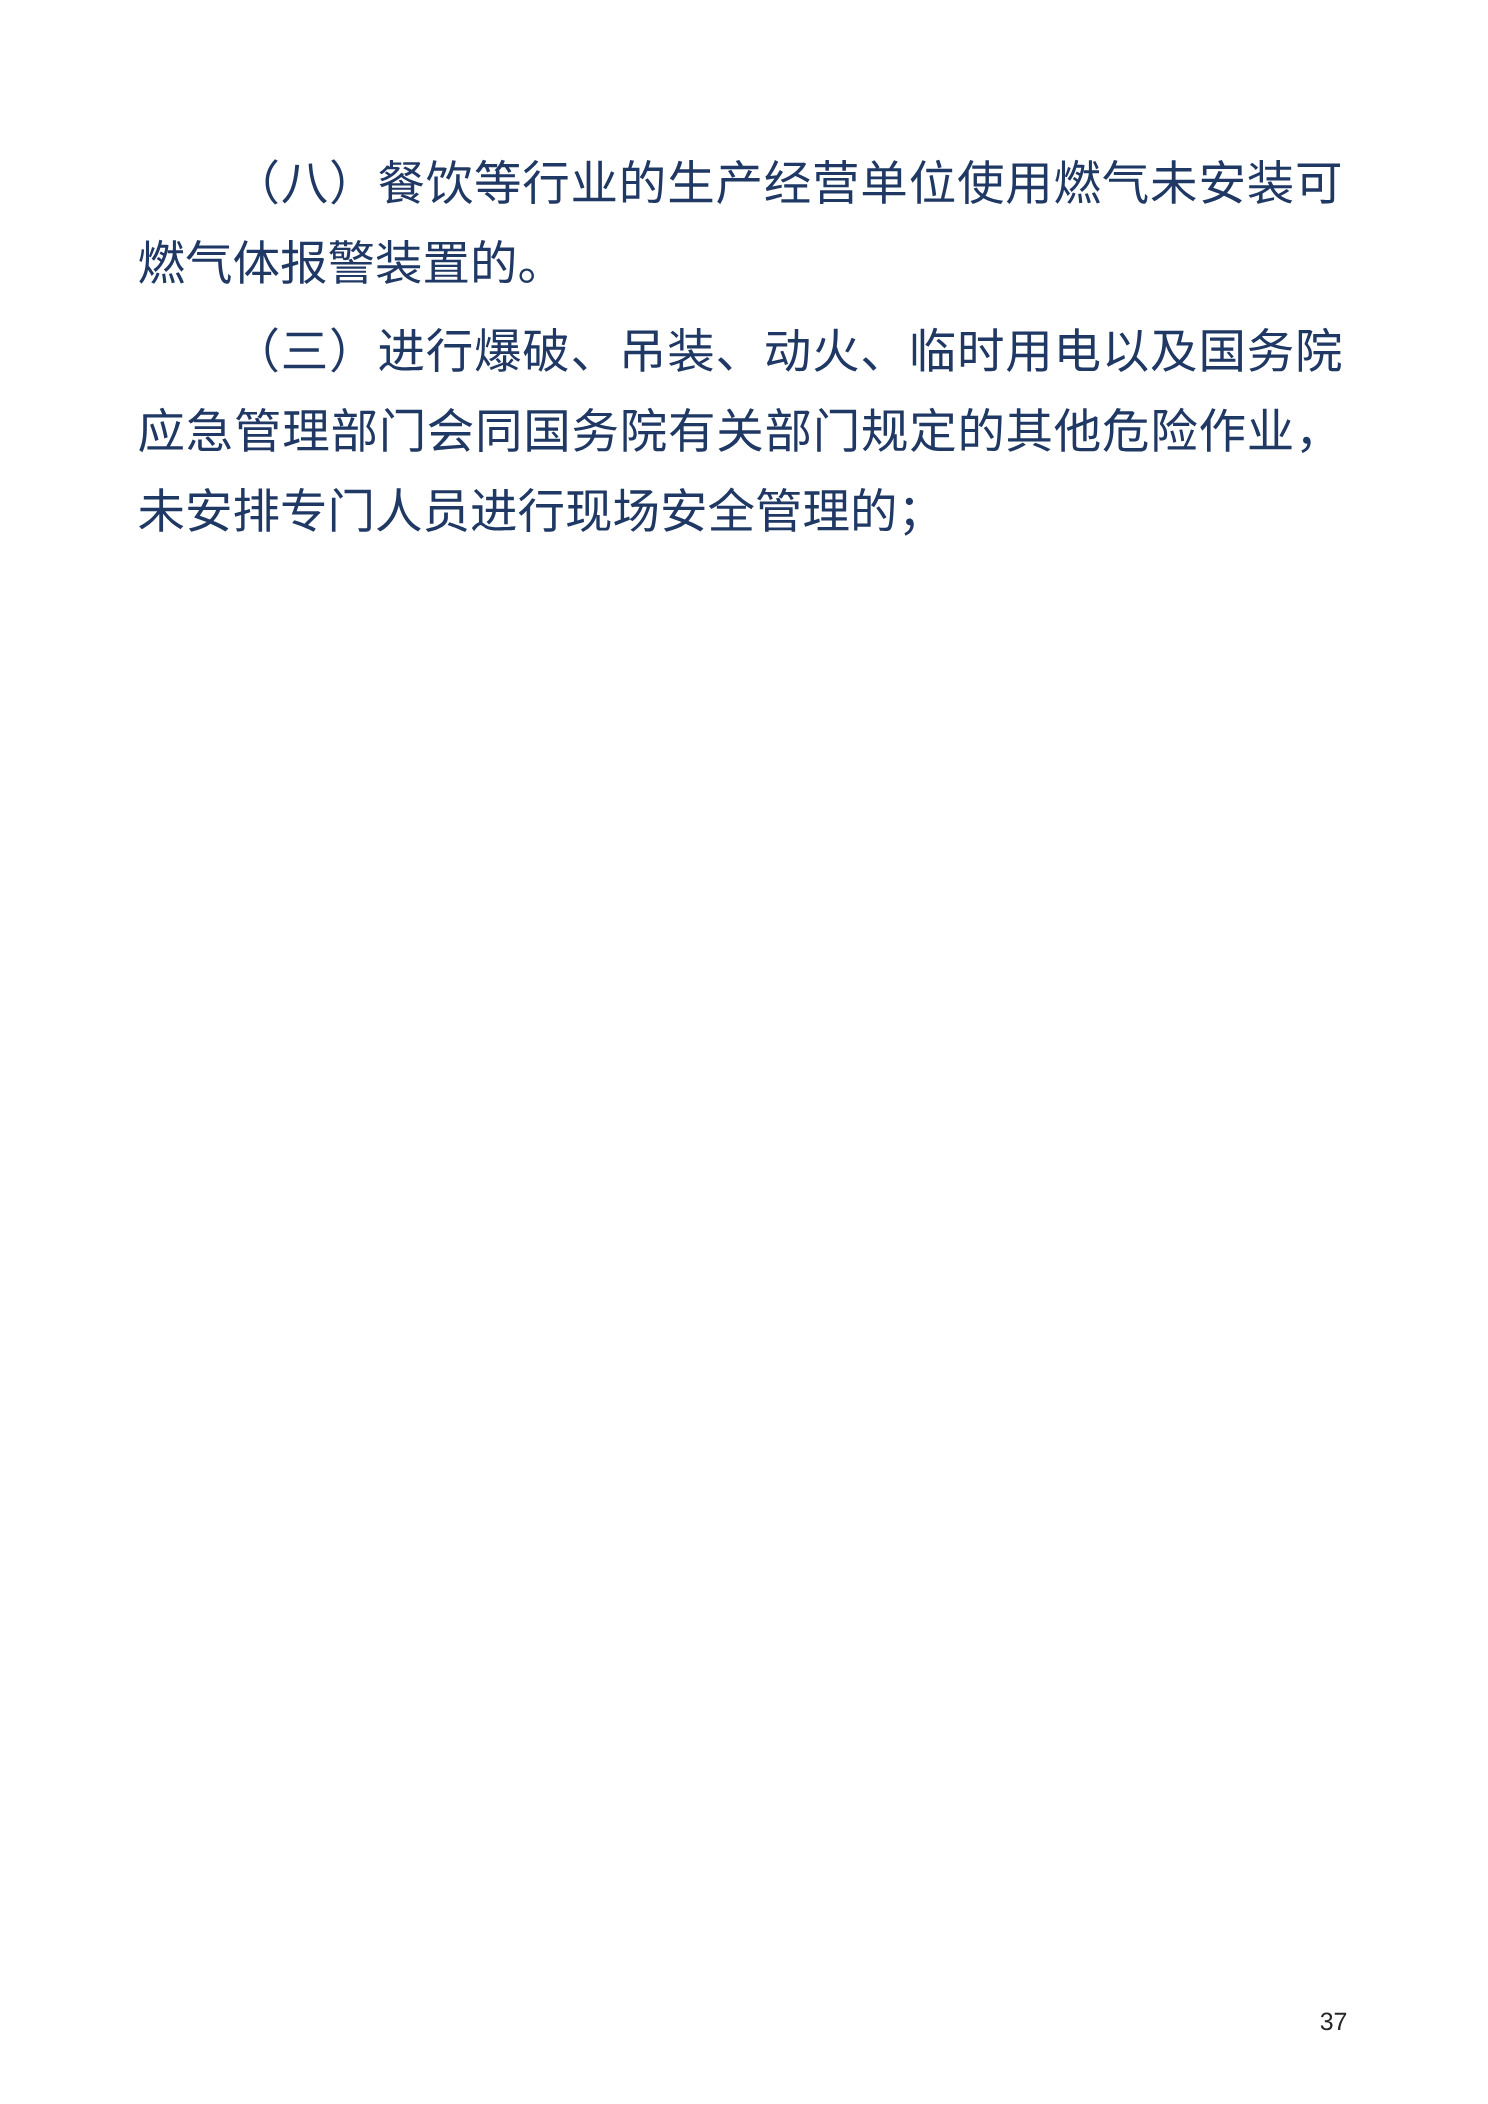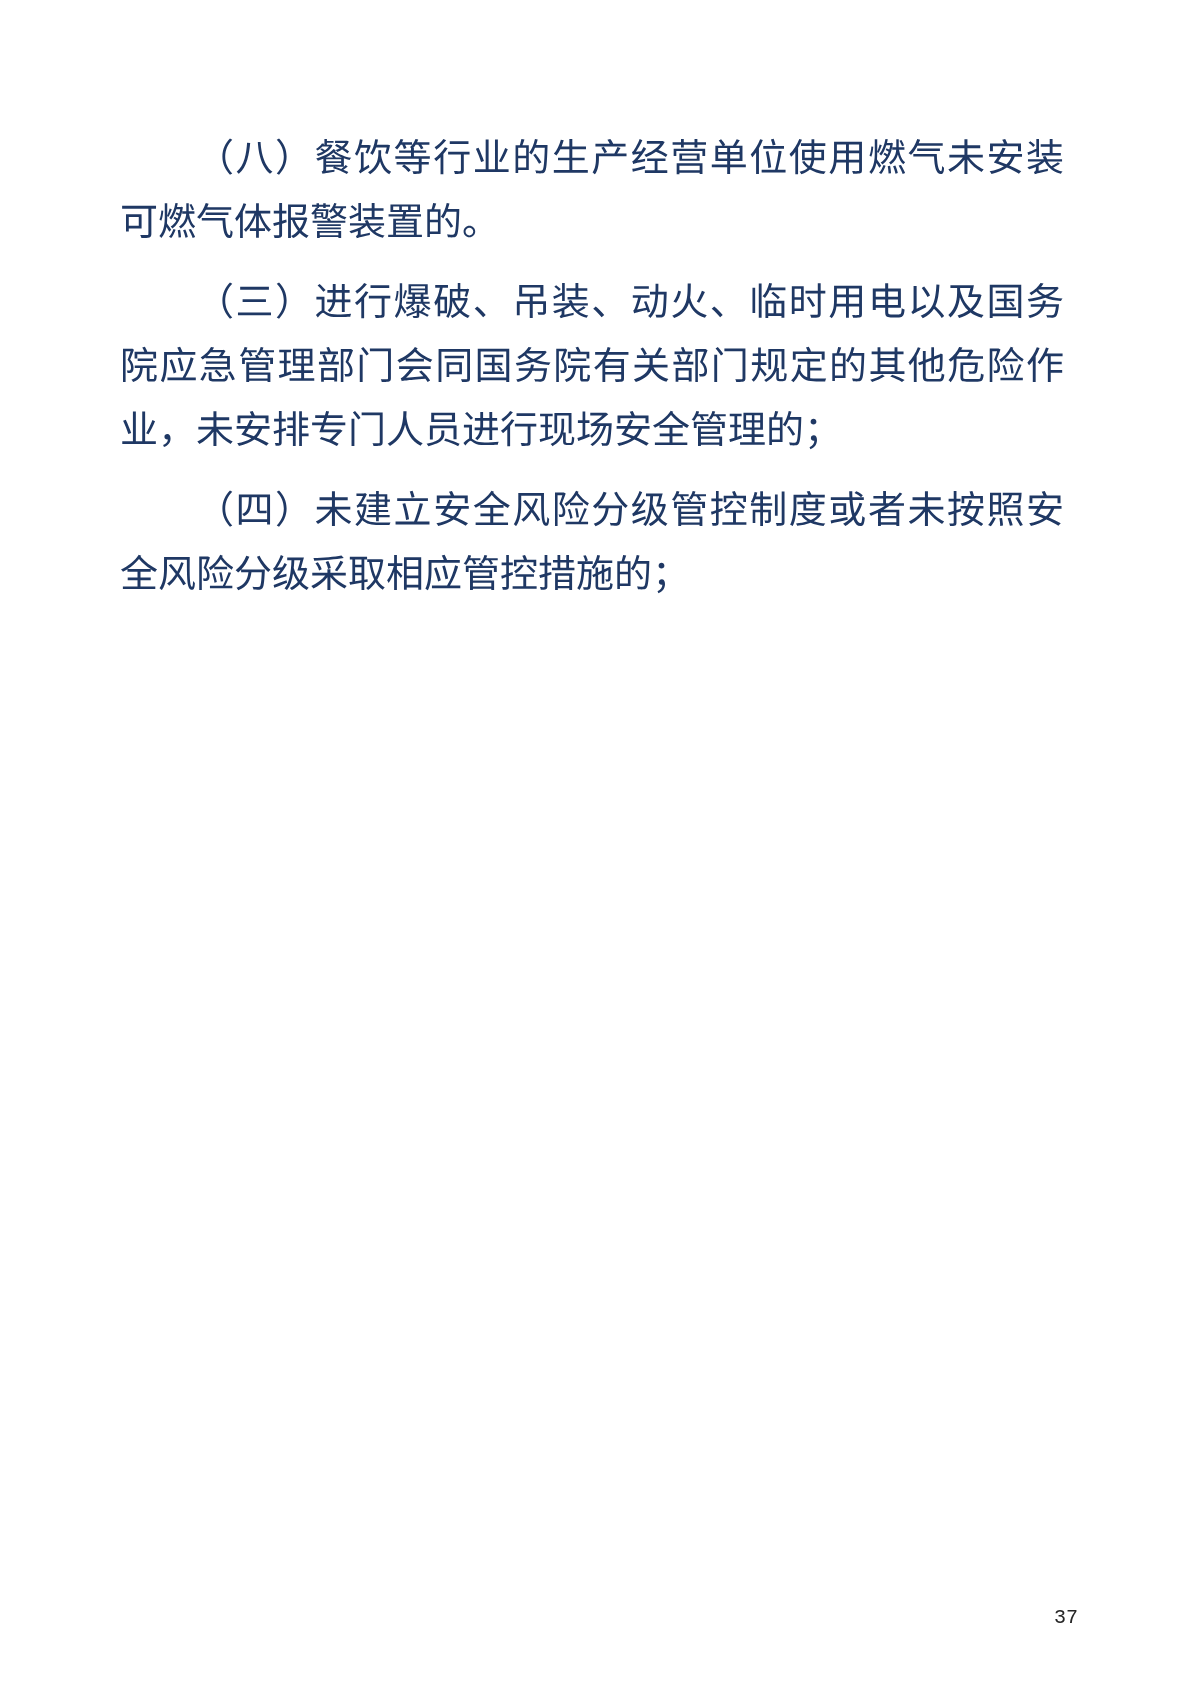--- a/index.html
+++ b/index.html
@@ -20,47 +20,46 @@
     top: 110px;
     width: 976px;
     color: #1F3864;
     font-size: 38px;
     line-height: 64px;
     text-align: justify;
     text-justify: inter-ideograph;
     font-family: "Liberation Serif", "DejaVu Serif", serif;
   }
   .para {
-    margin: 16px;
+    margin: 6px;
     padding: 0;
     text-indent: 2em;
   }
   .article-num {
     font-weight: 700;
     font-family: "Liberation Sans", "DejaVu Sans", sans-serif;
     margin-right: 1em;
     letter-spacing: 1px;
   }
   .article-num:empty {
     display: none;
     margin: 0;
   }
   .page-number {
     position: absolute;
     right: 112px;
     top: 1604px;
     font-size: 20px;
     line-height: 28px;
     color: #262626;
-    font-family: Liberation Mono, monospace;
+    font-family: Liberation Sans, sans-serif;
   }
 </style>
 </head>
 <body>
 
 <div class="page">
   <main class="content">
     <p class="para"><span class="para-text">（八）餐饮等行业的生产经营单位使用燃气未安装可燃气体报警装置的。</span></p>
     <p class="para"><span class="para-text">（三）进行爆破、吊装、动火、临时用电以及国务院应急管理部门会同国务院有关部门规定的其他危险作业，未安排专门人员进行现场安全管理的；</span></p>
-    <p class="para"><span class="para-text">（四）未建立安全风险分级管控制度或者未按照安全风险分级采取相应管控措施的；</span></p>
   </main>
   <div class="page-number">37</div>
 </div>
 
 </body></html>

